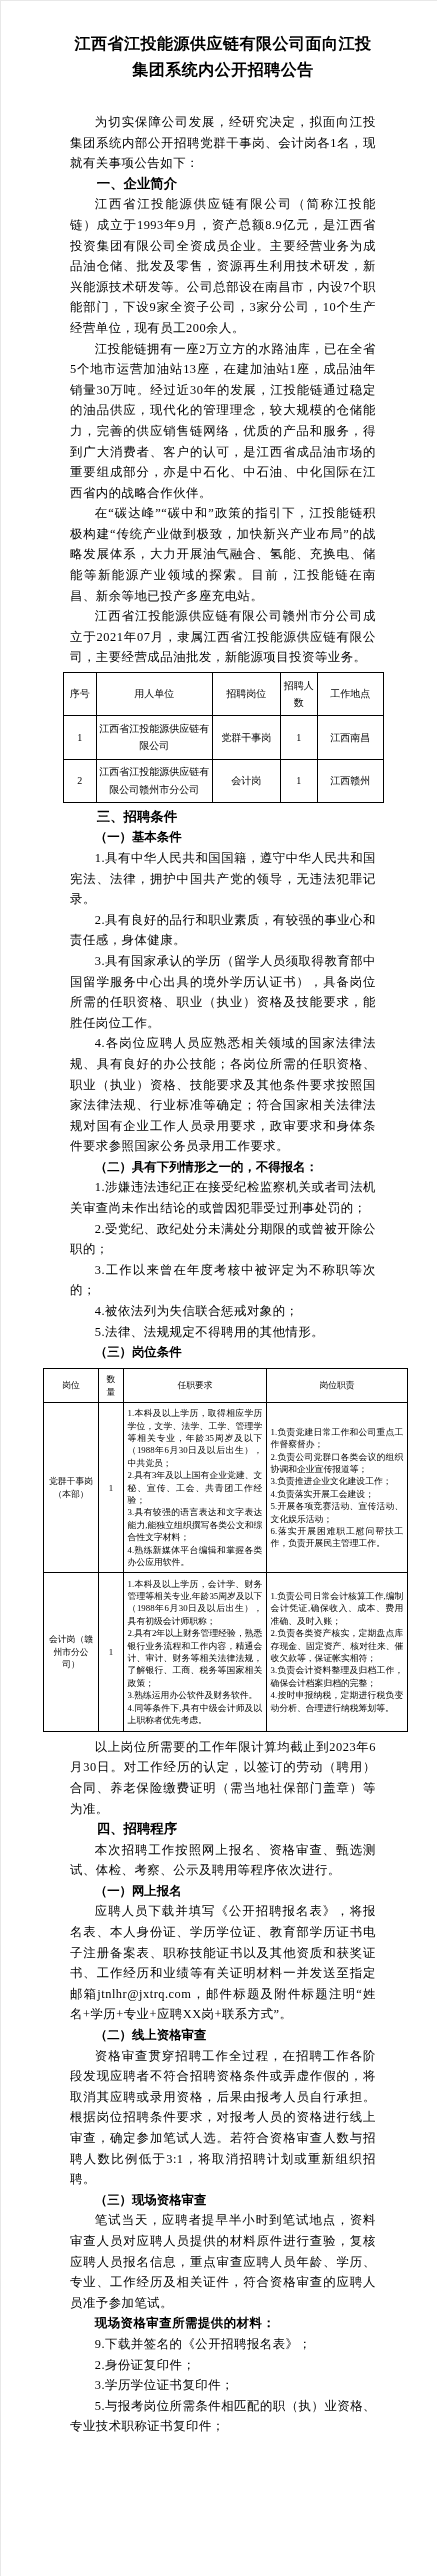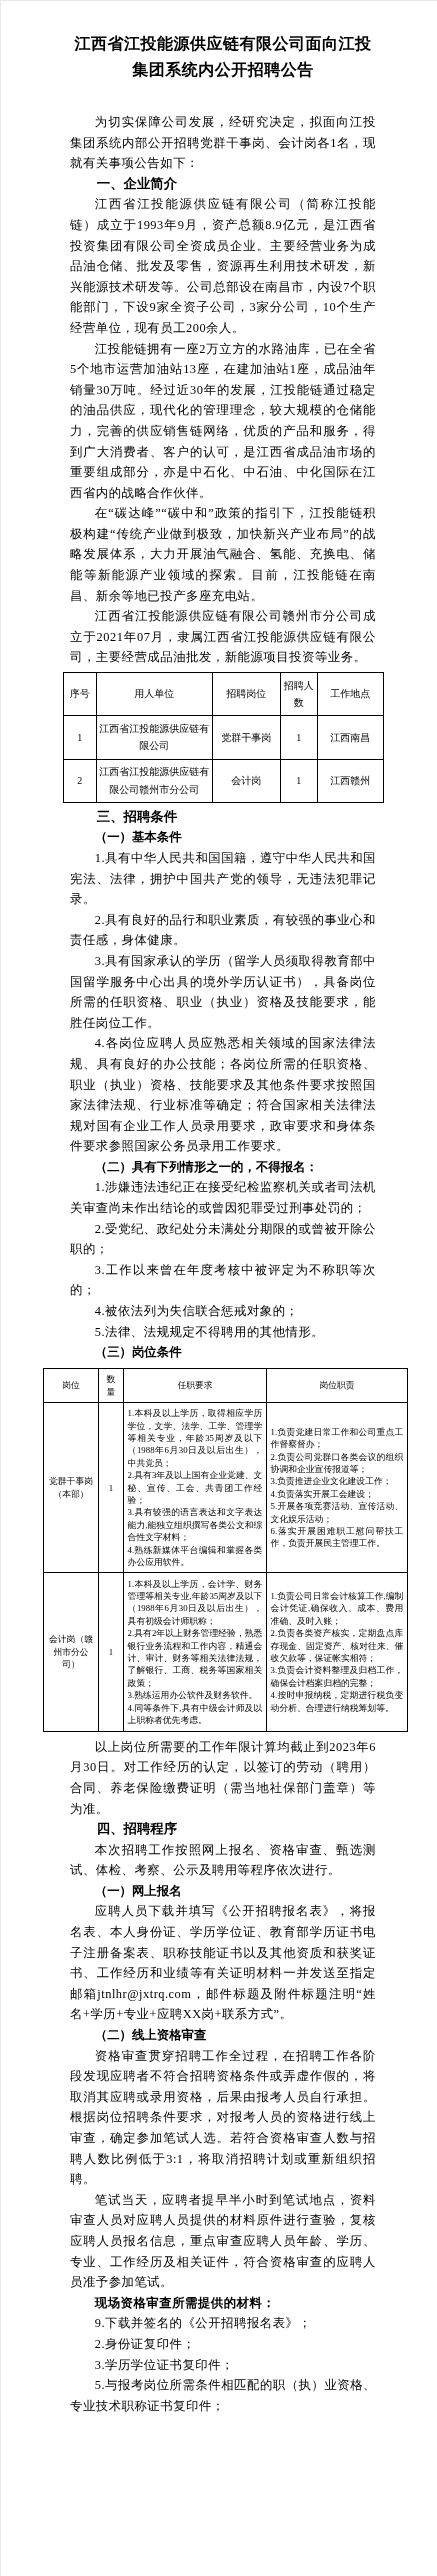--- a/index.html
+++ b/index.html
@@ -197,20 +197,21 @@
 
   <h2 class="sec">四、招聘程序</h2>
   <p class="body">本次招聘工作按照网上报名、资格审查、甄选测试、体检、考察、公示及聘用等程序依次进行。</p>
 
   <h3 class="sub">（一）网上报名</h3>
   <p class="body">应聘人员下载并填写《公开招聘报名表》，将报名表、本人身份证、学历学位证、教育部学历证书电子注册备案表、职称技能证书以及其他资质和获奖证书、工作经历和业绩等有关证明材料一并发送至指定邮箱jtnlhr@jxtrq.com，邮件标题及附件标题注明“姓名+学历+专业+应聘XX岗+联系方式”。</p>
 
   <h3 class="sub">（二）线上资格审查</h3>
   <p class="body">资格审查贯穿招聘工作全过程，在招聘工作各阶段发现应聘者不符合招聘资格条件或弄虚作假的，将取消其应聘或录用资格，后果由报考人员自行承担。根据岗位招聘条件要求，对报考人员的资格进行线上审查，确定参加笔试人选。若符合资格审查人数与招聘人数比例低于3:1，将取消招聘计划或重新组织招聘。</p>
 
+  <h3 class="sub">（三）现场资格审查</h3>
   <p class="body">笔试当天，应聘者提早半小时到笔试地点，资料审查人员对应聘人员提供的材料原件进行查验，复核应聘人员报名信息，重点审查应聘人员年龄、学历、专业、工作经历及相关证件，符合资格审查的应聘人员准予参加笔试。</p>
   <p class="body bold">现场资格审查所需提供的材料：</p>
   <p class="body">9.下载并签名的《公开招聘报名表》；</p>
   <p class="body">2.身份证复印件；</p>
   <p class="body">3.学历学位证书复印件；</p>
   <p class="body">5.与报考岗位所需条件相匹配的职（执）业资格、专业技术职称证书复印件；</p>
 
 </div>
 
 

